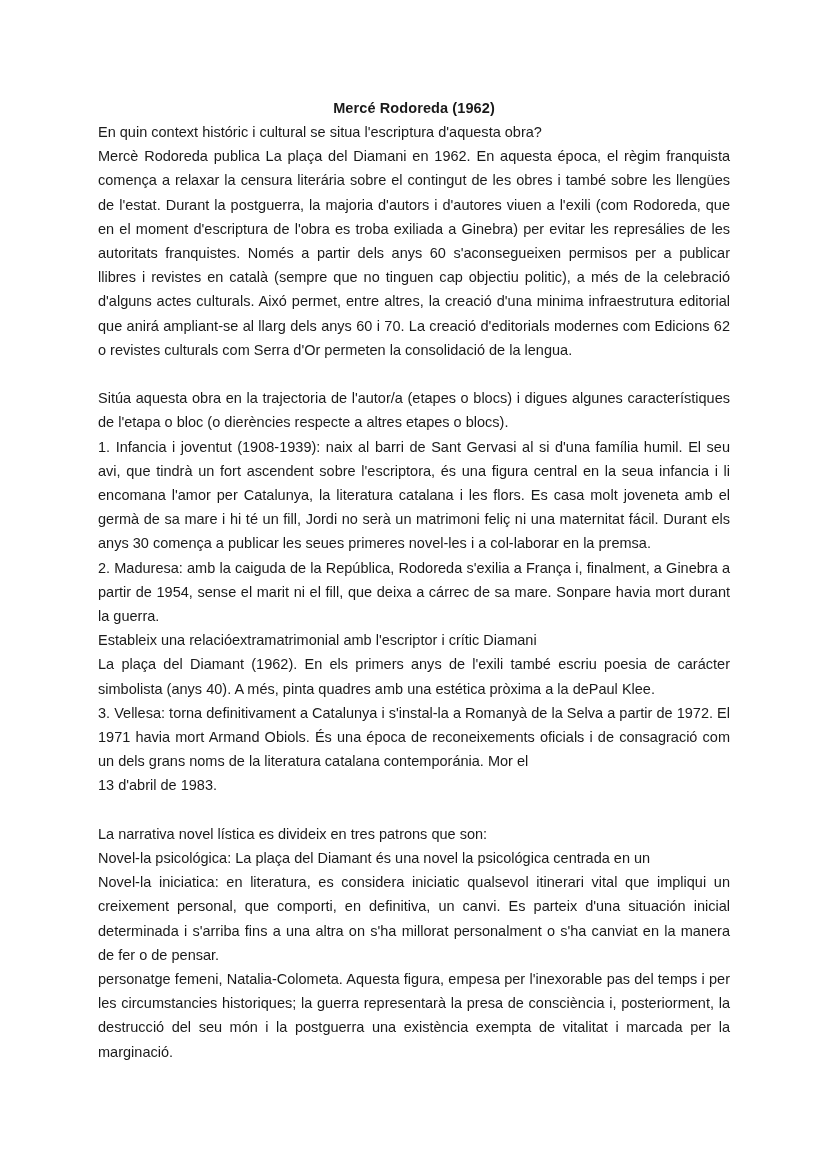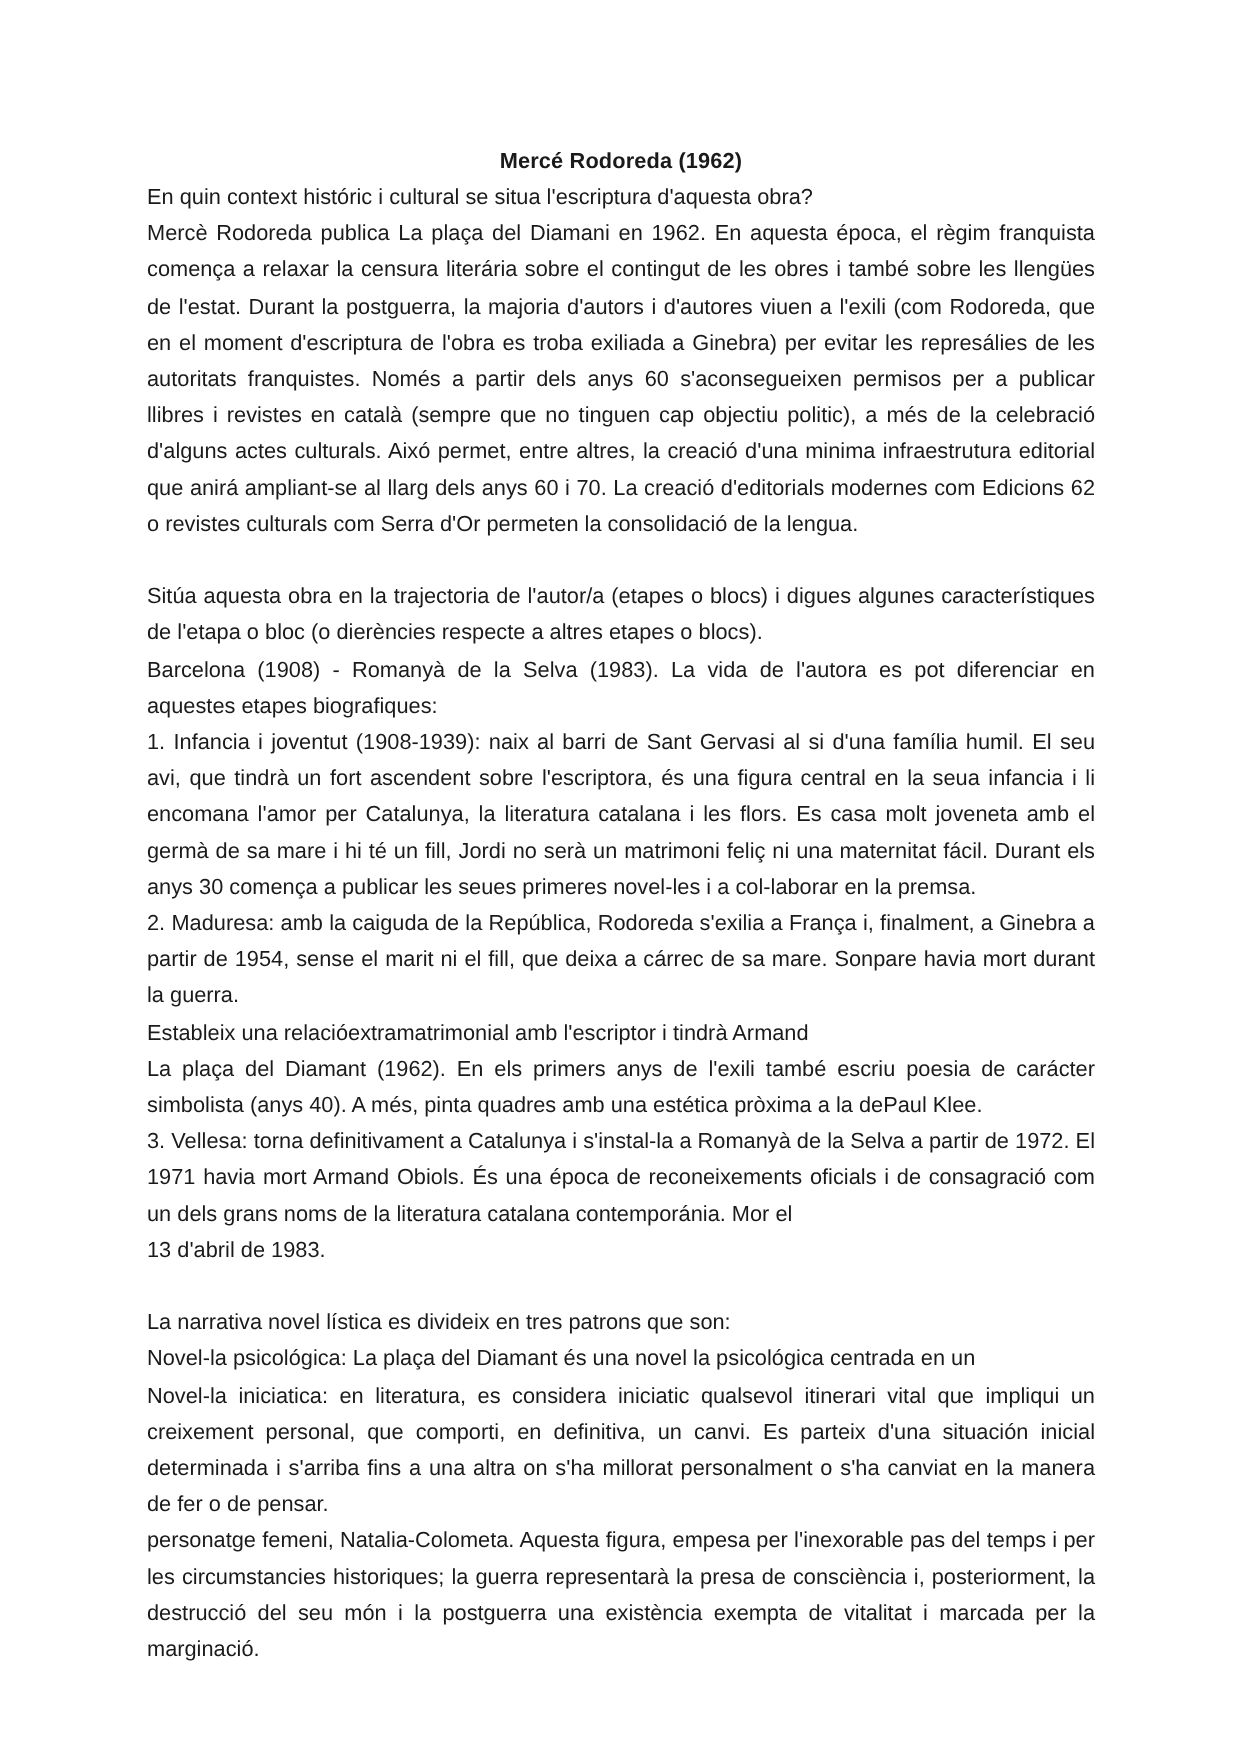--- a/index.html
+++ b/index.html
@@ -64,27 +64,26 @@
     <h1 class="doc-title">Mercé Rodoreda (1962)</h1>
 
     <p class="para left">En quin context históric i cultural se situa l'escriptura d'aquesta obra?</p>
 
     <p class="para">Mercè Rodoreda publica La plaça del Diamani en 1962. En aquesta época, el règim franquista comença a relaxar la censura literária sobre el contingut de les obres i també sobre les llengües de l'estat. Durant la postguerra, la majoria d'autors i d'autores viuen a l'exili (com Rodoreda, que en el moment d'escriptura de l'obra es troba exiliada a Ginebra) per evitar les represálies de les autoritats franquistes. Només a partir dels anys 60 s'aconsegueixen permisos per a publicar llibres i revistes en català (sempre que no tinguen cap objectiu politic), a més de la celebració d'alguns actes culturals. Aixó permet, entre altres, la creació d'una minima infraestrutura editorial que anirá ampliant-se al llarg dels anys 60 i 70. La creació d'editorials modernes com Edicions 62 o revistes culturals com Serra d'Or permeten la consolidació de la lengua.</p>
 
     <div class="spacer-line"></div>
 
     <p class="para">Sitúa aquesta obra en la trajectoria de l'autor/a (etapes o blocs) i digues algunes característiques de l'etapa o bloc (o dierències respecte a altres etapes o blocs).</p>
 
-    <p class="para">Barcelona (1908) - Romanyà de la Selva (1983). La vida de l'autora es pot diferenciar en aquestes etapes biografiques:</p>
 
     <p class="para">1. Infancia i joventut (1908-1939): naix al barri de Sant Gervasi al si d'una família humil. El seu avi, que tindrà un fort ascendent sobre l'escriptora, és una figura central en la seua infancia i li encomana l'amor per Catalunya, la literatura catalana i les flors. Es casa molt joveneta amb el germà de sa mare i hi té un fill, Jordi no serà un matrimoni feliç ni una maternitat fácil. Durant els anys 30 comença a publicar les seues primeres novel-les i a col-laborar en la premsa.</p>
 
     <p class="para">2. Maduresa: amb la caiguda de la República, Rodoreda s'exilia a França i, finalment, a Ginebra a partir de 1954, sense el marit ni el fill, que deixa a cárrec de sa mare. Sonpare havia mort durant la guerra.</p>
 
-    <p class="para left">Estableix una relacióextramatrimonial amb l'escriptor i tindrà Armand</p>
+    <p class="para left">Estableix una relacióextramatrimonial amb l'escriptor i crític Diamani</p>
 
 
     <p class="para">La plaça del Diamant (1962). En els primers anys de l'exili també escriu poesia de carácter simbolista (anys 40). A més, pinta quadres amb una estética pròxima a la dePaul Klee.</p>
 
     <p class="para">3. Vellesa: torna definitivament a Catalunya i s'instal-la a Romanyà de la Selva a partir de 1972. El 1971 havia mort Armand Obiols. És una época de reconeixements oficials i de consagració com un dels grans noms de la literatura catalana contemporánia. Mor el</p>
 
     <p class="para left">13 d'abril de 1983.</p>
 
     <div class="spacer-line"></div>
 

